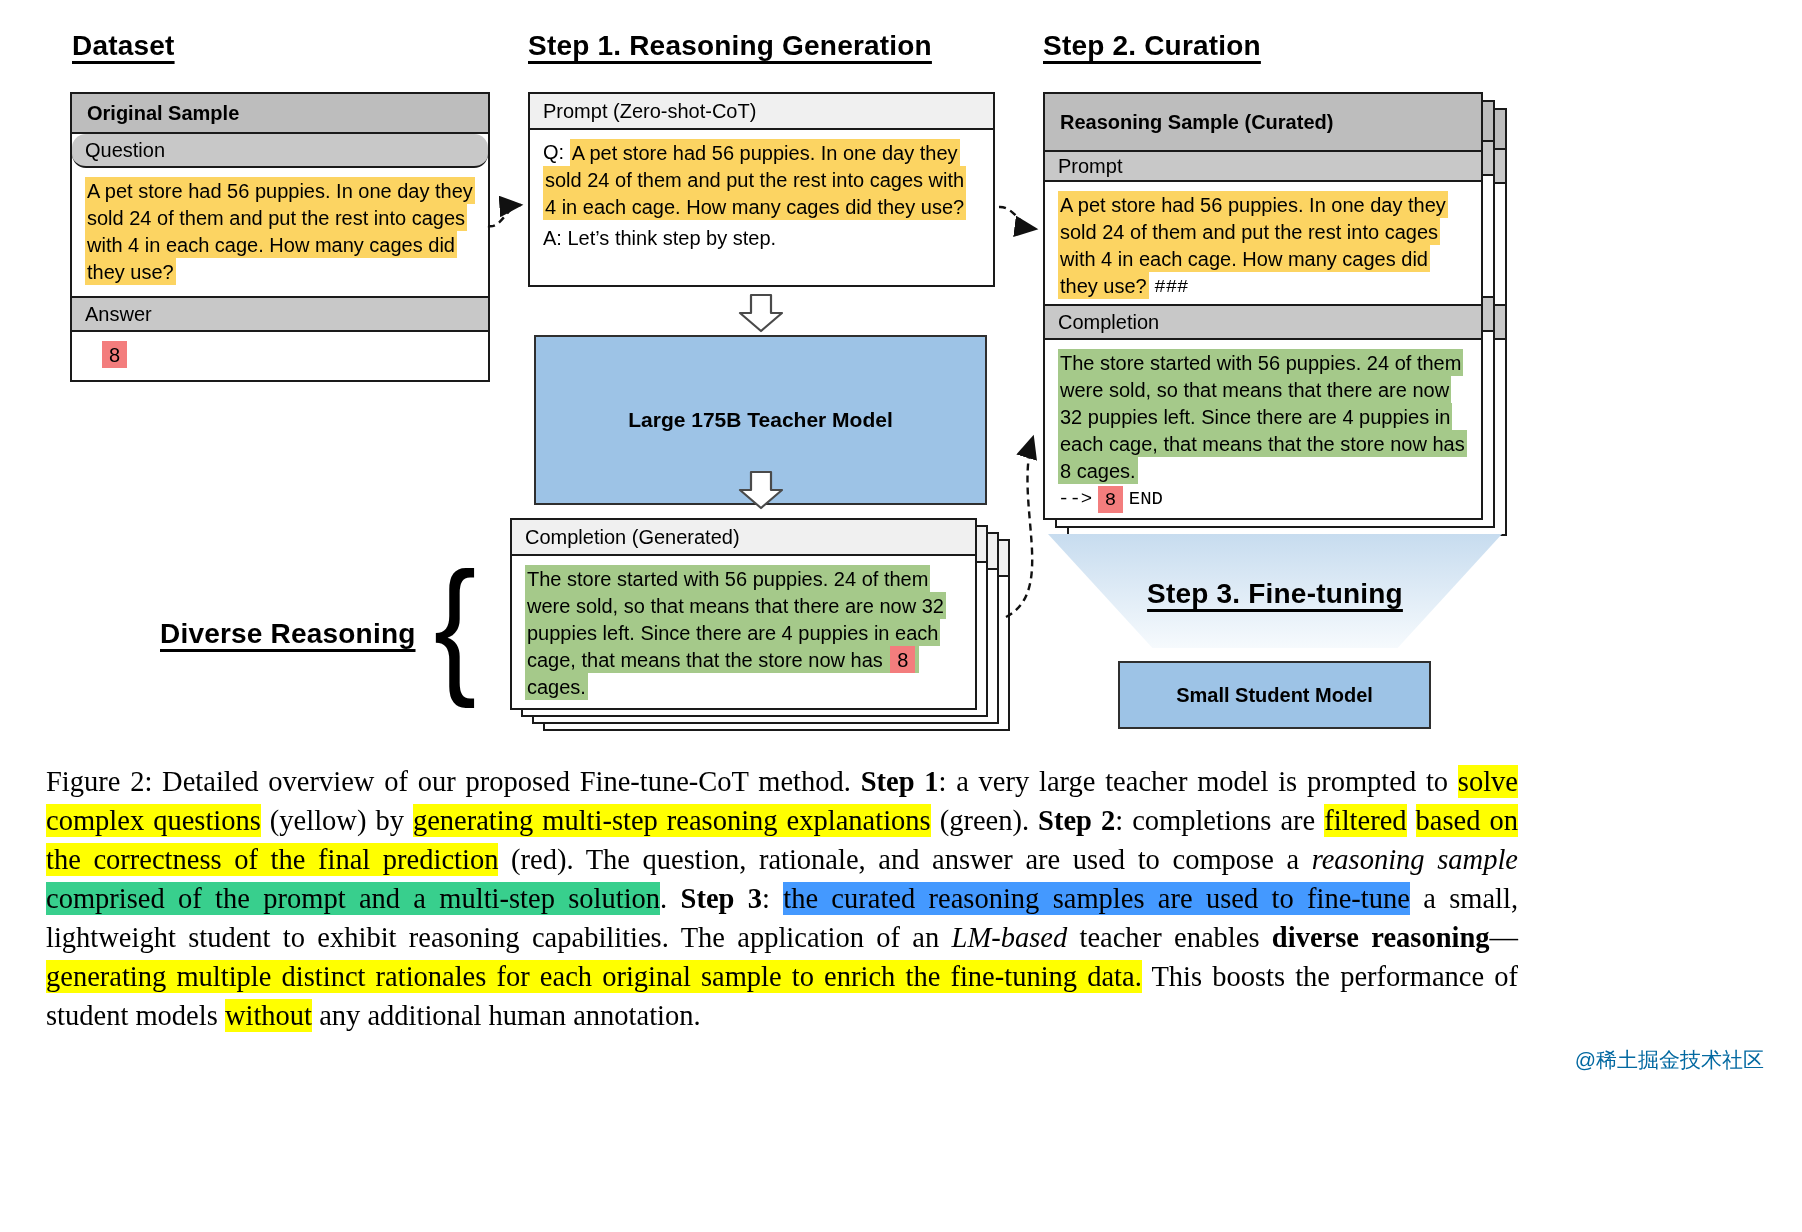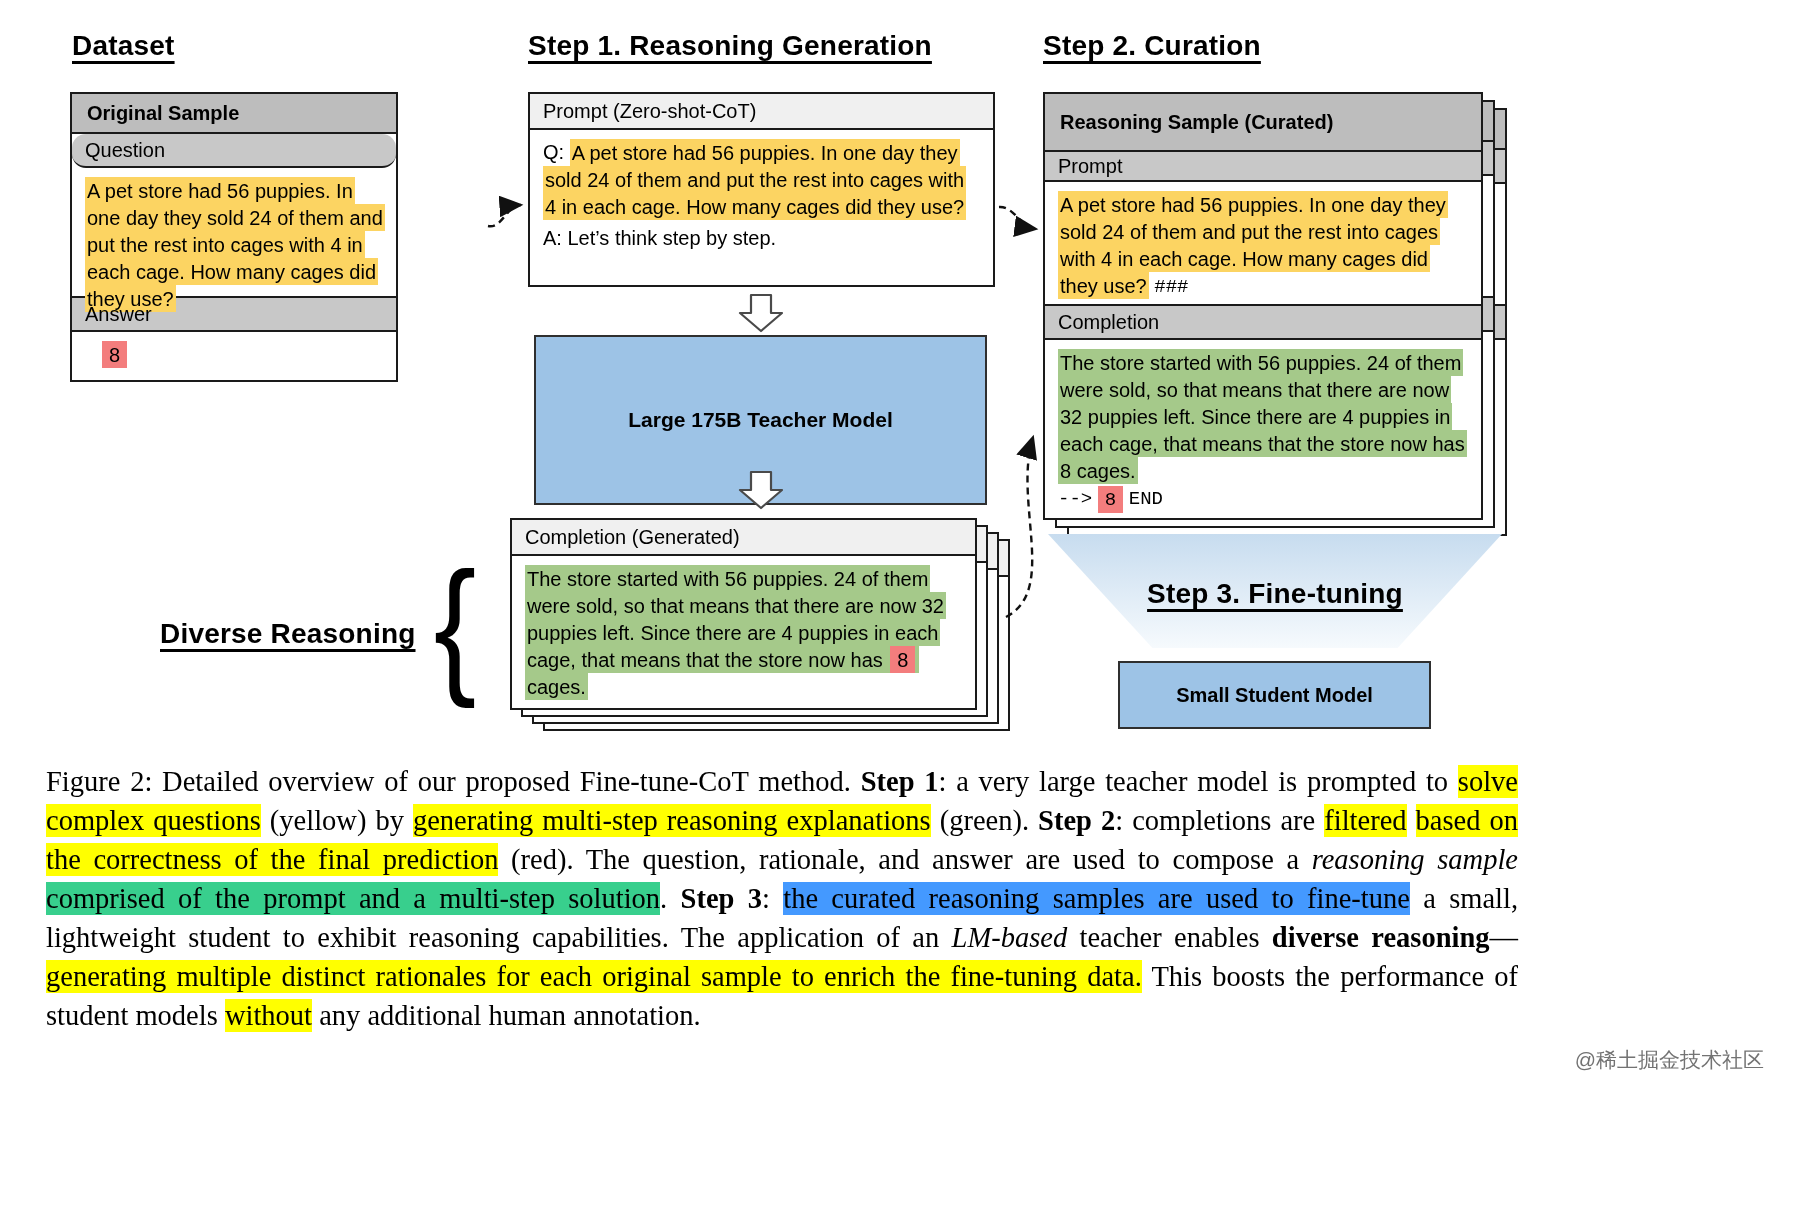--- a/index.html
+++ b/index.html
@@ -31,39 +31,39 @@
            line-height:39px;text-align:justify;color:#000;}
   .seg-normal{}
   .seg-bold{font-weight:bold;}
   .seg-italic{font-style:italic;}
   .seg-yellow{background:var(--caption-yellow,#ffff00);padding:1px 0;
         box-decoration-break:clone;-webkit-box-decoration-break:clone;}
   .seg-green{background:var(--caption-green,#38cf8d);padding:1px 0;
         box-decoration-break:clone;-webkit-box-decoration-break:clone;}
   .seg-blue{background:var(--caption-blue,#4499ff);padding:1px 0;
         box-decoration-break:clone;-webkit-box-decoration-break:clone;}
-  .watermark{position:absolute;right:38px;top:1046px;color:#737373;font-size:21px;}
+  .watermark{position:absolute;right:38px;top:1046px;color:#0369a1;font-size:21px;}
   .brace{position:absolute;font-size:150px;line-height:150px;font-weight:normal;transform:scaleX(.85);}
 </style>
 </head>
 <body>
 
 <div id="canvas">
 
   <div class="heading" style="left:72px;top:30px;">
     <span>Dataset</span>
   </div>
   <div class="heading" style="left:528px;top:30px;">
     <span>Step 1. Reasoning Generation</span>
   </div>
   <div class="heading" style="left:1043px;top:30px;">
     <span>Step 2. Curation</span>
   </div>
 
-  <div class="box" style="left:70px;top:92px;width:328px;height:290px;">
+  <div class="box" style="left:70px;top:92px;width:420px;height:290px;">
     <div class="sec box-title" style="height:40px;">
       <span>Original Sample</span>
     </div>
     <div class="sec box-sublabel" style="height:34px;border-radius:14px;">
       <span>Question</span>
     </div>
     <div class="sec body-text bb" style="height:130px;">
       <span class="hl-y">A pet store had 56 puppies. In one day they sold 24 of them and put the rest into cages with 4 in each cage. How many cages did they use?</span>
     </div>
     <div class="sec box-sublabel" style="height:34px;">

